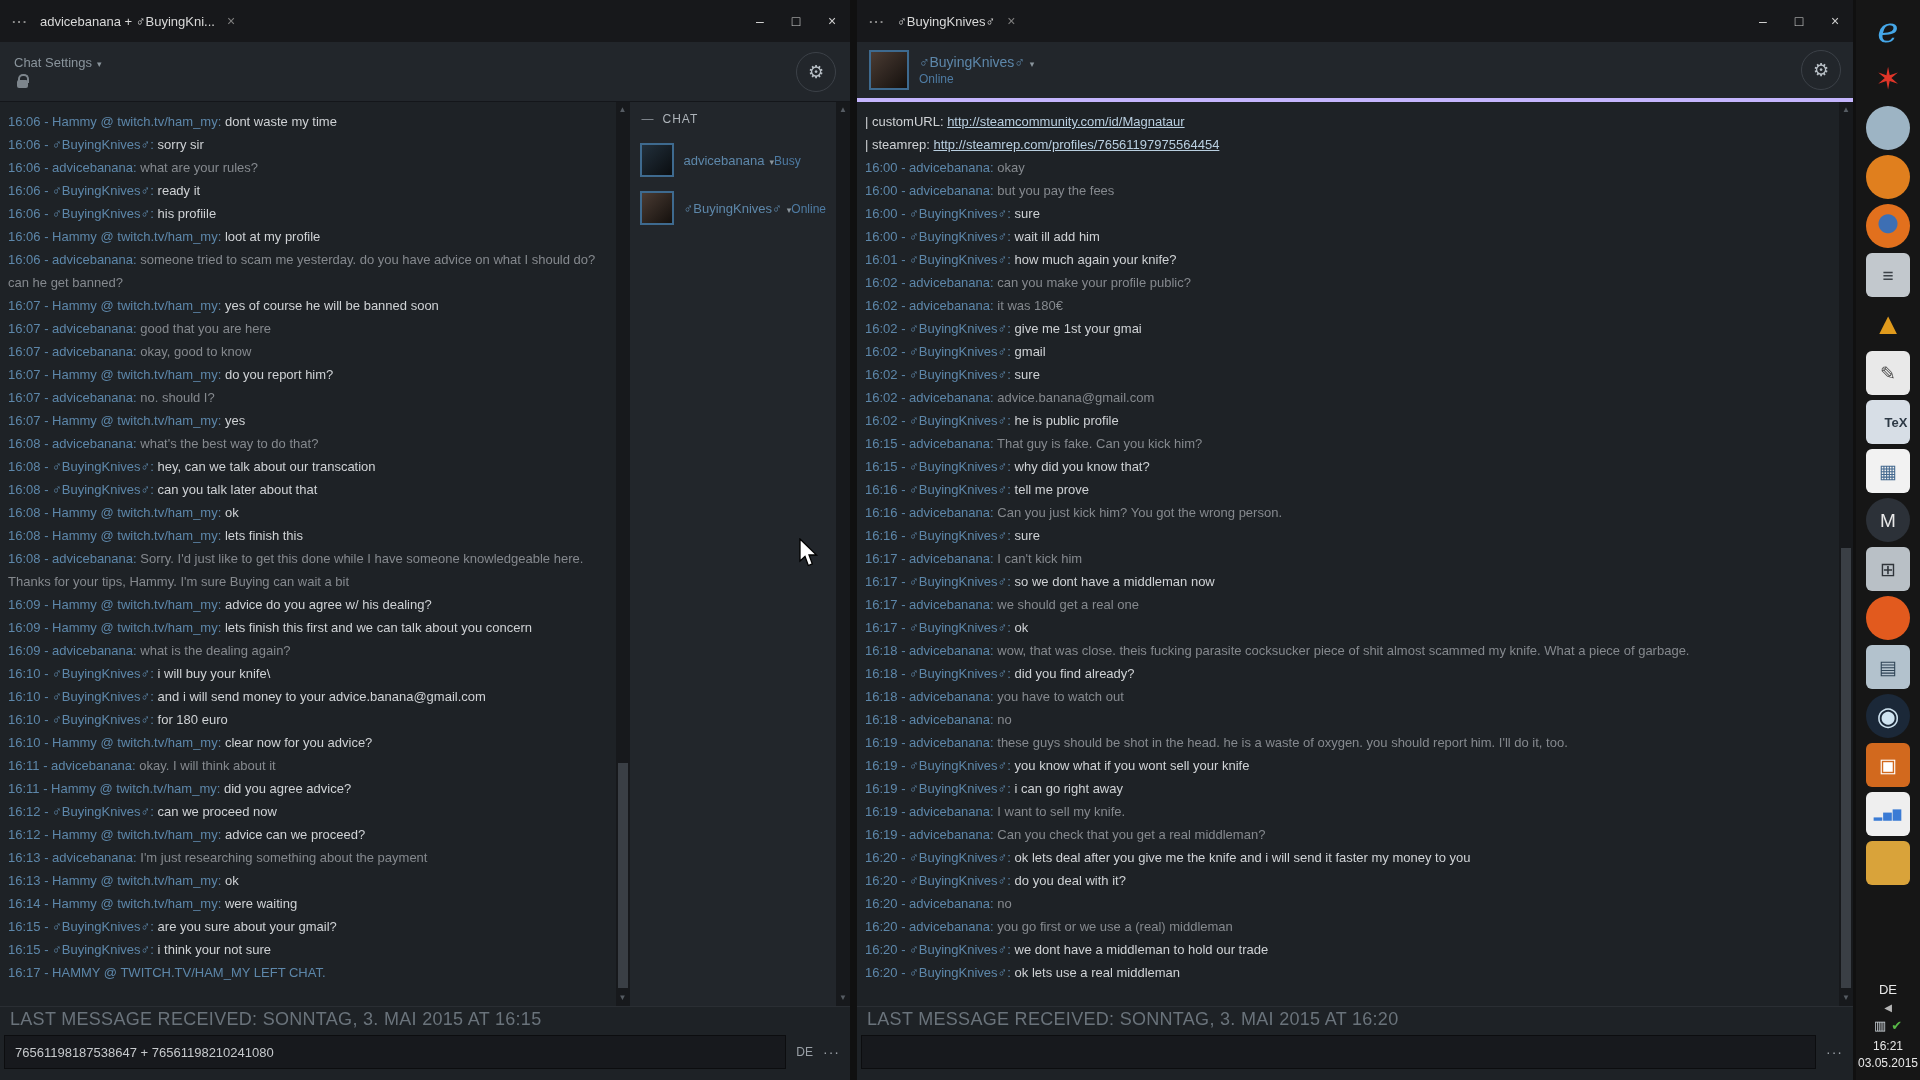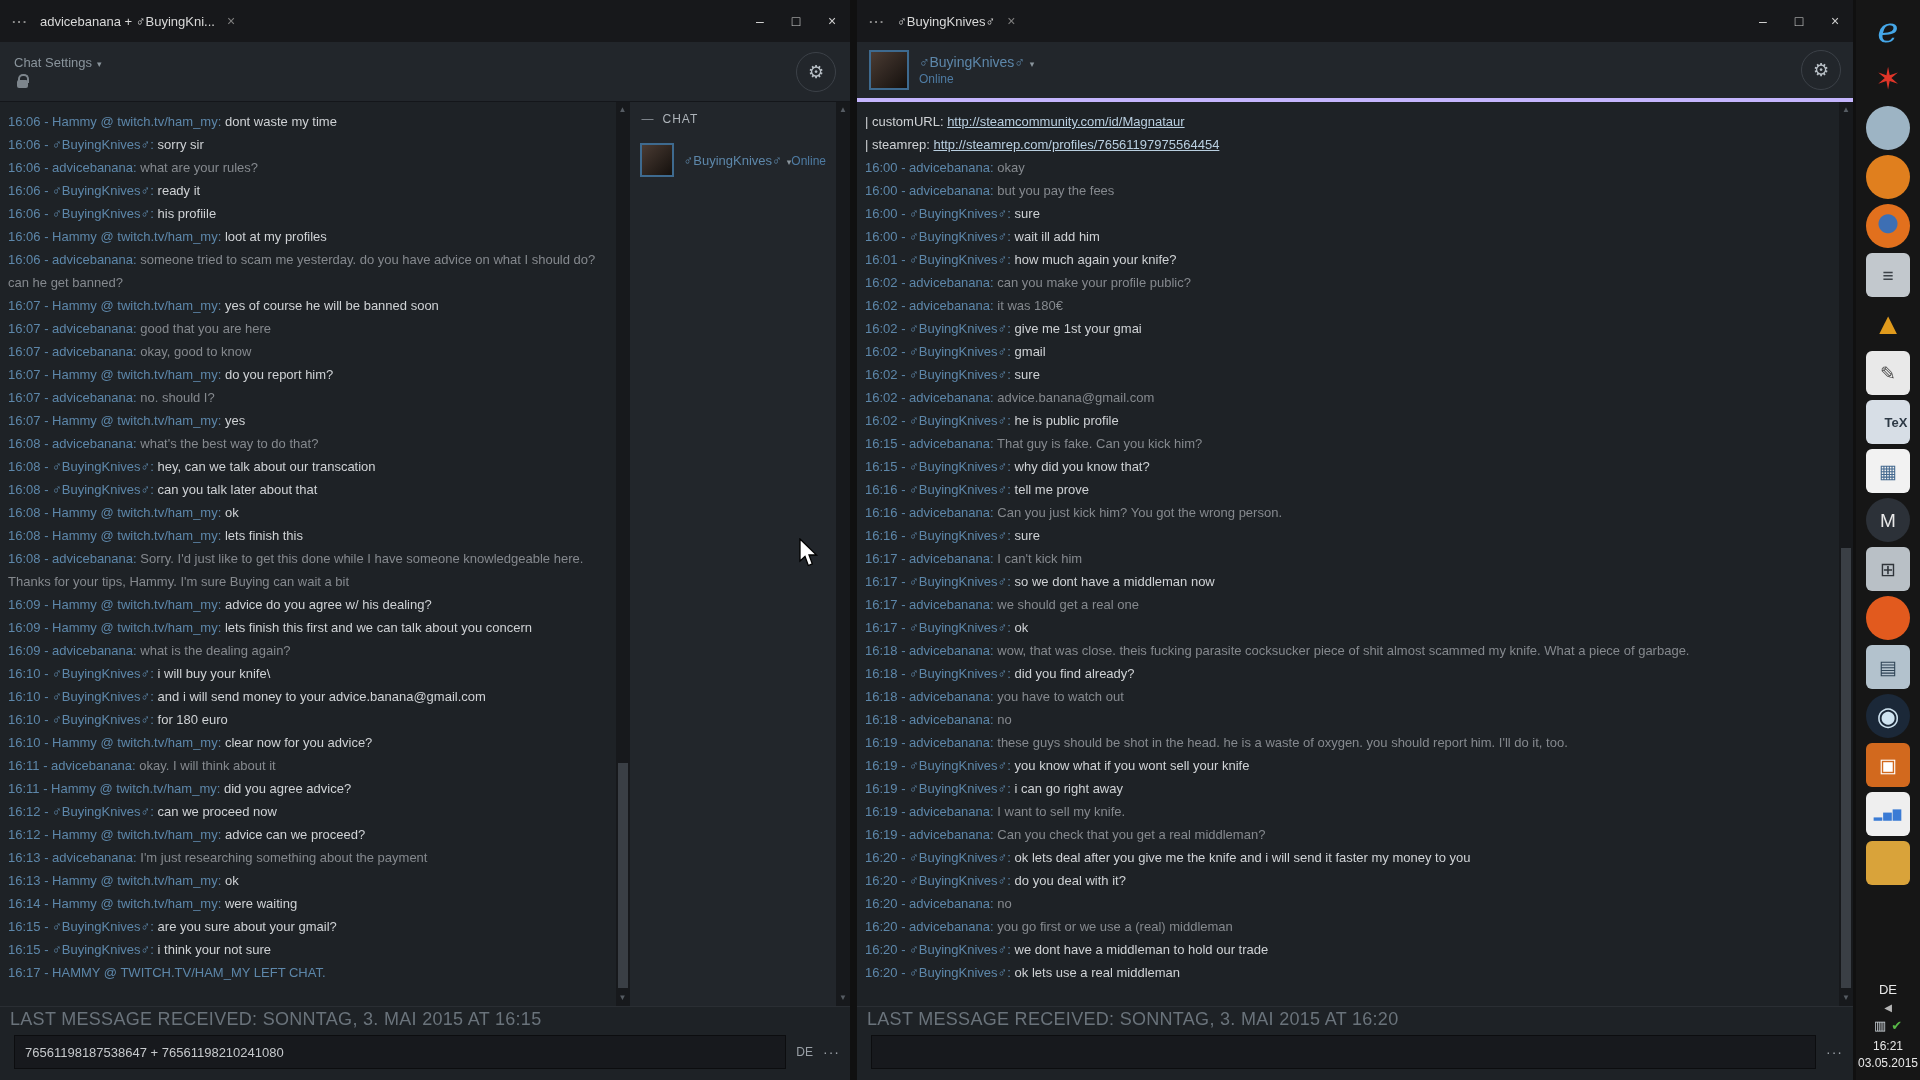--- a/index.html
+++ b/index.html
@@ -58,21 +58,21 @@
   .friend{display:flex;align-items:center;gap:10px;padding:7px 10px}
   .avatar{width:34px;height:34px;border:2px solid #3e6a8f;flex:0 0 auto}
   .av0{background:linear-gradient(135deg,#22303c,#0a0d10)}
   .av1{background:linear-gradient(135deg,#4a3b33,#14100d)}
   .big-av{width:40px;height:40px;background:linear-gradient(135deg,#4a3b33,#14100d)}
   .fname{color:var(--blue);font-size:13px}
   .fstatus{color:var(--blue-dim);font-size:12px;margin-top:2px}
 
   
   .status-bar{flex:0 0 26px;border-top:1px solid #2a2e33;display:flex;align-items:center;padding:0 10px;font-size:18px;color:#6a737b;letter-spacing:.3px}
-  .input-row{flex:0 0 48px;display:flex;align-items:center;gap:10px;padding:0 10px 8px 14px}
+  .input-row{flex:0 0 48px;display:flex;align-items:center;gap:10px;padding:0 10px 8px 4px}
   .chat-input{flex:1;height:34px;background:#17191d;border:1px solid #0c0d0f;color:#c6c9cc;font-size:13px;padding:0 10px;font-family:"Liberation Sans",sans-serif;outline:none}
   .lang{color:#9aa0a6;font-size:12px}
   .more{color:#9aa0a6;font-size:14px;letter-spacing:1px}
 
   
   #taskbar{position:absolute;right:0;top:0;width:64px;height:1080px;background:#161616;display:flex;flex-direction:column}
   .tb-icons{display:flex;flex-direction:column;align-items:center;gap:5px;padding-top:8px}
   .tb-icon{width:44px;height:44px;display:flex;align-items:center;justify-content:center;border-radius:6px}
   .shape-circle{border-radius:50%}
   .shape-none{background:transparent!important}
@@ -117,21 +117,21 @@
       </div>
   </div>
 
   <div class="left-body">
     <div class="messages">
         <div class="msg"><span class="meta">16:06 - Hammy @ twitch.tv/ham_my:</span><span class="txt other"> dont waste my time</span></div>
         <div class="msg"><span class="meta">16:06 - ♂BuyingKnives♂:</span><span class="txt other"> sorry sir</span></div>
         <div class="msg"><span class="meta">16:06 - advicebanana:</span><span class="txt self"> what are your rules?</span></div>
         <div class="msg"><span class="meta">16:06 - ♂BuyingKnives♂:</span><span class="txt other"> ready it</span></div>
         <div class="msg"><span class="meta">16:06 - ♂BuyingKnives♂:</span><span class="txt other"> his profiile</span></div>
-        <div class="msg"><span class="meta">16:06 - Hammy @ twitch.tv/ham_my:</span><span class="txt other"> loot at my profiles</span></div>
+        <div class="msg"><span class="meta">16:06 - Hammy @ twitch.tv/ham_my:</span><span class="txt other"> loot at my profile</span></div>
         <div class="msg"><span class="meta">16:06 - advicebanana:</span><span class="txt self"> someone tried to scam me yesterday. do you have advice on what I should do? can he get banned?</span></div>
         <div class="msg"><span class="meta">16:07 - Hammy @ twitch.tv/ham_my:</span><span class="txt other"> yes of course he will be banned soon</span></div>
         <div class="msg"><span class="meta">16:07 - advicebanana:</span><span class="txt self"> good that you are here</span></div>
         <div class="msg"><span class="meta">16:07 - advicebanana:</span><span class="txt self"> okay, good to know</span></div>
         <div class="msg"><span class="meta">16:07 - Hammy @ twitch.tv/ham_my:</span><span class="txt other"> do you report him?</span></div>
         <div class="msg"><span class="meta">16:07 - advicebanana:</span><span class="txt self"> no. should I?</span></div>
         <div class="msg"><span class="meta">16:07 - Hammy @ twitch.tv/ham_my:</span><span class="txt other"> yes</span></div>
         <div class="msg"><span class="meta">16:08 - advicebanana:</span><span class="txt self"> what's the best way to do that?</span></div>
         <div class="msg"><span class="meta">16:08 - ♂BuyingKnives♂:</span><span class="txt other"> hey, can we talk about our transcation</span></div>
         <div class="msg"><span class="meta">16:08 - ♂BuyingKnives♂:</span><span class="txt other"> can you talk later about that</span></div>
@@ -159,20 +159,24 @@
     <div class="vscroll">
       <span class="sarrow">▲</span>
       <div class="sthumb left-thumb"></div>
       <span class="sarrow">▼</span>
     </div>
     <div class="friends-panel">
       <div class="friends-header">
         <span class="collapse">—</span><span>CHAT</span>
       </div>
       <div class="friends-list">
+          <div class="friend">
+            <div class="avatar av0"></div>
+            <div class="fmeta"><span class="fname">advicebanana<span class="chev">▾</span></span><span class="fstatus">Busy</span></div>
+          </div>
           <div class="friend">
             <div class="avatar av1"></div>
             <div class="fmeta"><span class="fname">♂BuyingKnives♂<span class="chev">▾</span></span><span class="fstatus">Online</span></div>
           </div>
         </div>
     </div>
     <div class="vscroll">
       <span class="sarrow">▲</span>
       <span class="sarrow">▼</span>
     </div>

